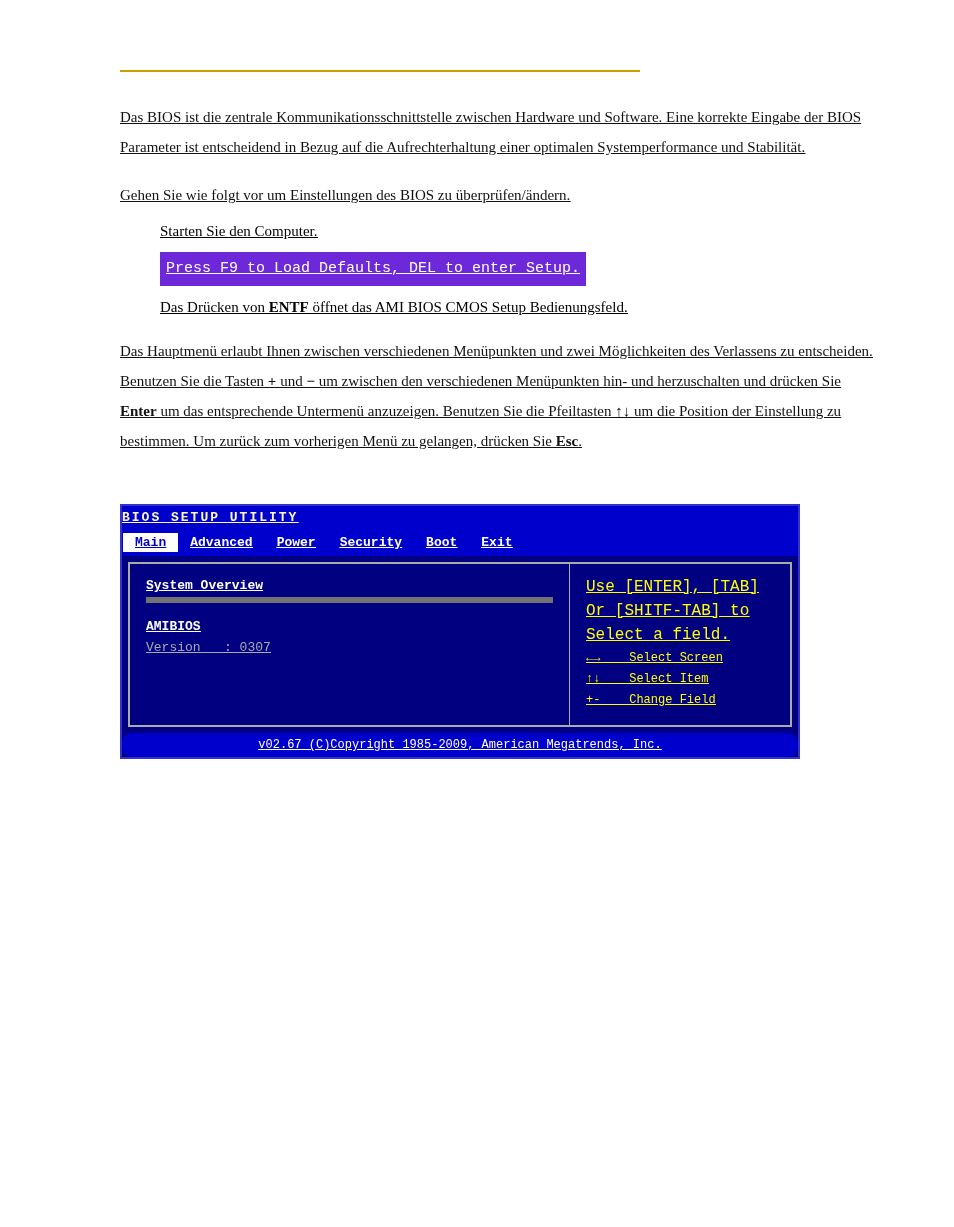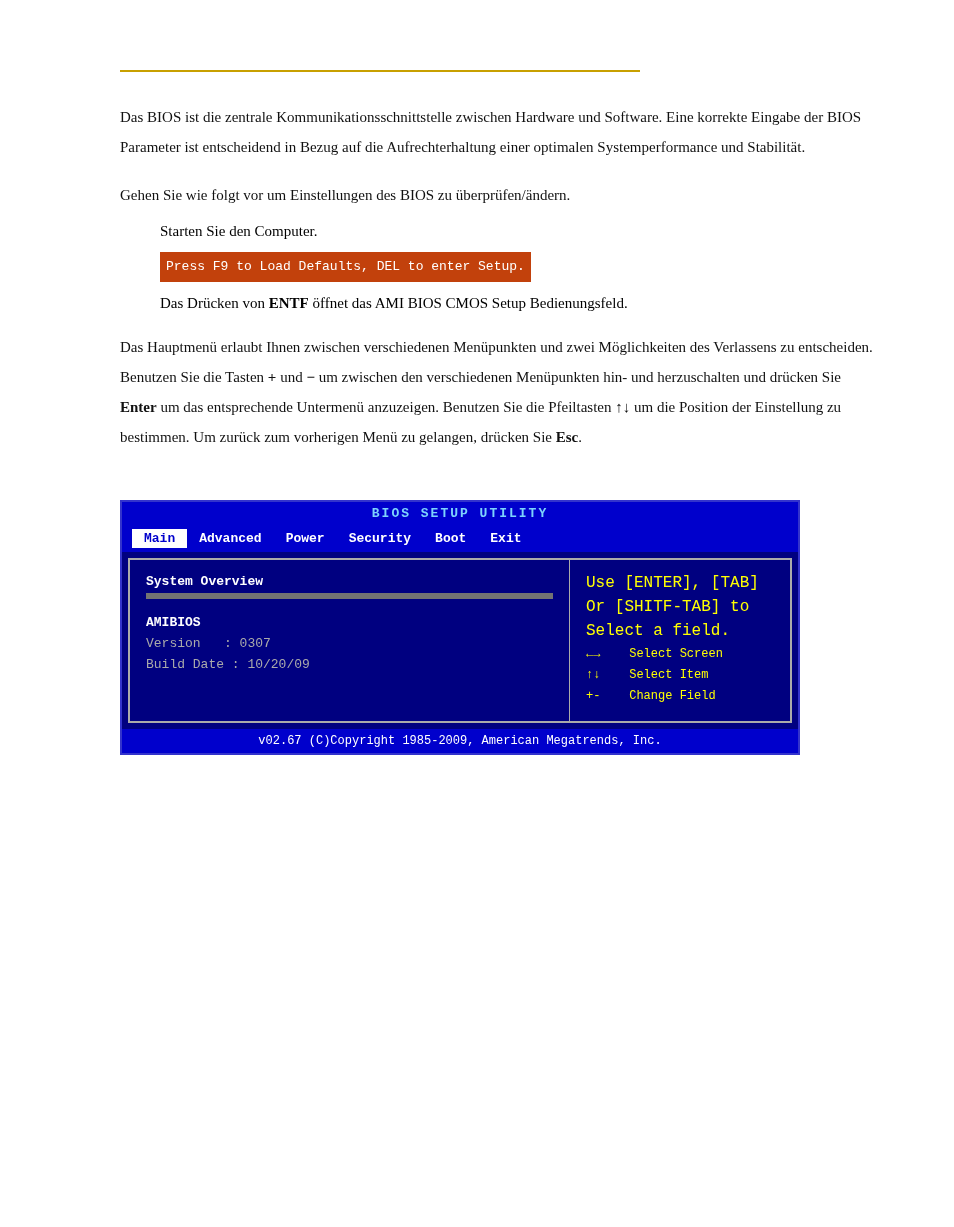--- a/index.html
+++ b/index.html
@@ -1,15 +1,15 @@
 <!DOCTYPE html>
 <html><head>
   <meta charset="utf-8">
   <style>
-    * { margin: 0; padding: 0; box-sizing: border-box; }
+    * { margin: 0; padding: 0; box-sizing: border-box; text-decoration: underline; }
 
     body {
       background: #ffffff;
       font-family: "Times New Roman", Times, serif;
       font-size: 15px;
       color: #000000;
       width: 954px;
       min-height: 1227px;
       padding: 60px 80px 60px 120px;
     }
@@ -32,24 +32,24 @@
       padding-left: 40px;
       margin-top: 4px;
     }
 
     .indent-line {
       line-height: 2.0;
       margin-bottom: 2px;
     }
 
     .code-highlight {
-      background-color: #c2410c;
+      background-color: #6d28d9;
       color: #ffffff;
       font-family: "Courier New", Courier, monospace;
-      font-size: 13px;
+      font-size: 15px;
       padding: 2px 6px;
       display: inline-block;
       margin: 4px 0;
     }
 
     .bold-key {
       font-weight: bold;
     }
 
     
@@ -58,31 +58,30 @@
       border: 2px solid #3333cc;
       background: #000080;
       color: #ffffff;
       font-family: "Courier New", Courier, monospace;
       font-size: 13px;
       width: 680px;
     }
 
     .bios-title-bar {
       background: #0000cc;
-      color: #7dd3fc;
-      text-align: center;
+      color: #fef9c3;
       padding: 4px 0;
       font-weight: bold;
       letter-spacing: 2px;
     }
 
     .bios-menu-bar {
       background: #0000cc;
       color: #ffffff;
-      padding: 4px 10px;
+      padding: 4px 1px;
       display: flex;
       gap: 0;
       align-items: center;
     }
 
     .bios-menu-item {
       padding: 2px 12px;
       color: #ffffff;
       font-weight: bold;
     }
@@ -143,20 +142,21 @@
       color: #ffff00;
       font-size: 12px;
     }
 
     .bios-footer {
       background: #0000cc;
       color: #ffffff;
       text-align: center;
       padding: 5px 0;
       font-size: 12px;
+      border-radius: 10px;
     }
 
     .spacer { height: 12px; }
   </style>
 </head>
 <body>
 
 <hr class="horizontal-rule">
 
 <p class="body-text">Das BIOS ist die zentrale Kommunikationsschnittstelle zwischen Hardware und Software. Eine korrekte Eingabe der BIOS Parameter ist entscheidend in Bezug auf die Aufrechterhaltung einer optimalen Systemperformance und Stabilität.</p>
@@ -197,21 +197,20 @@
     <span class="bios-menu-item">Security</span>
     <span class="bios-menu-item">Boot</span>
     <span class="bios-menu-item">Exit</span>
   </div>
 
   <div class="bios-body">
     <div class="bios-left">
       <div class="bios-section-title">System Overview</div>
       <div class="bios-subsection">AMIBIOS</div>
       <div class="bios-field">Version&nbsp;&nbsp;&nbsp;: 0307</div>
-      <div class="bios-field">Build Date : 10/20/09</div>
     </div>
     <div class="bios-right">
       <div class="bios-help-line">Use [ENTER], [TAB]</div>
       <div class="bios-help-line">Or [SHITF-TAB] to</div>
       <div class="bios-help-line">Select a field.</div>
 
       <div class="bios-nav-line">
         <span>←→</span>&nbsp;&nbsp;&nbsp;&nbsp;<span>Select Screen</span>
       </div>
       <div class="bios-nav-line">

